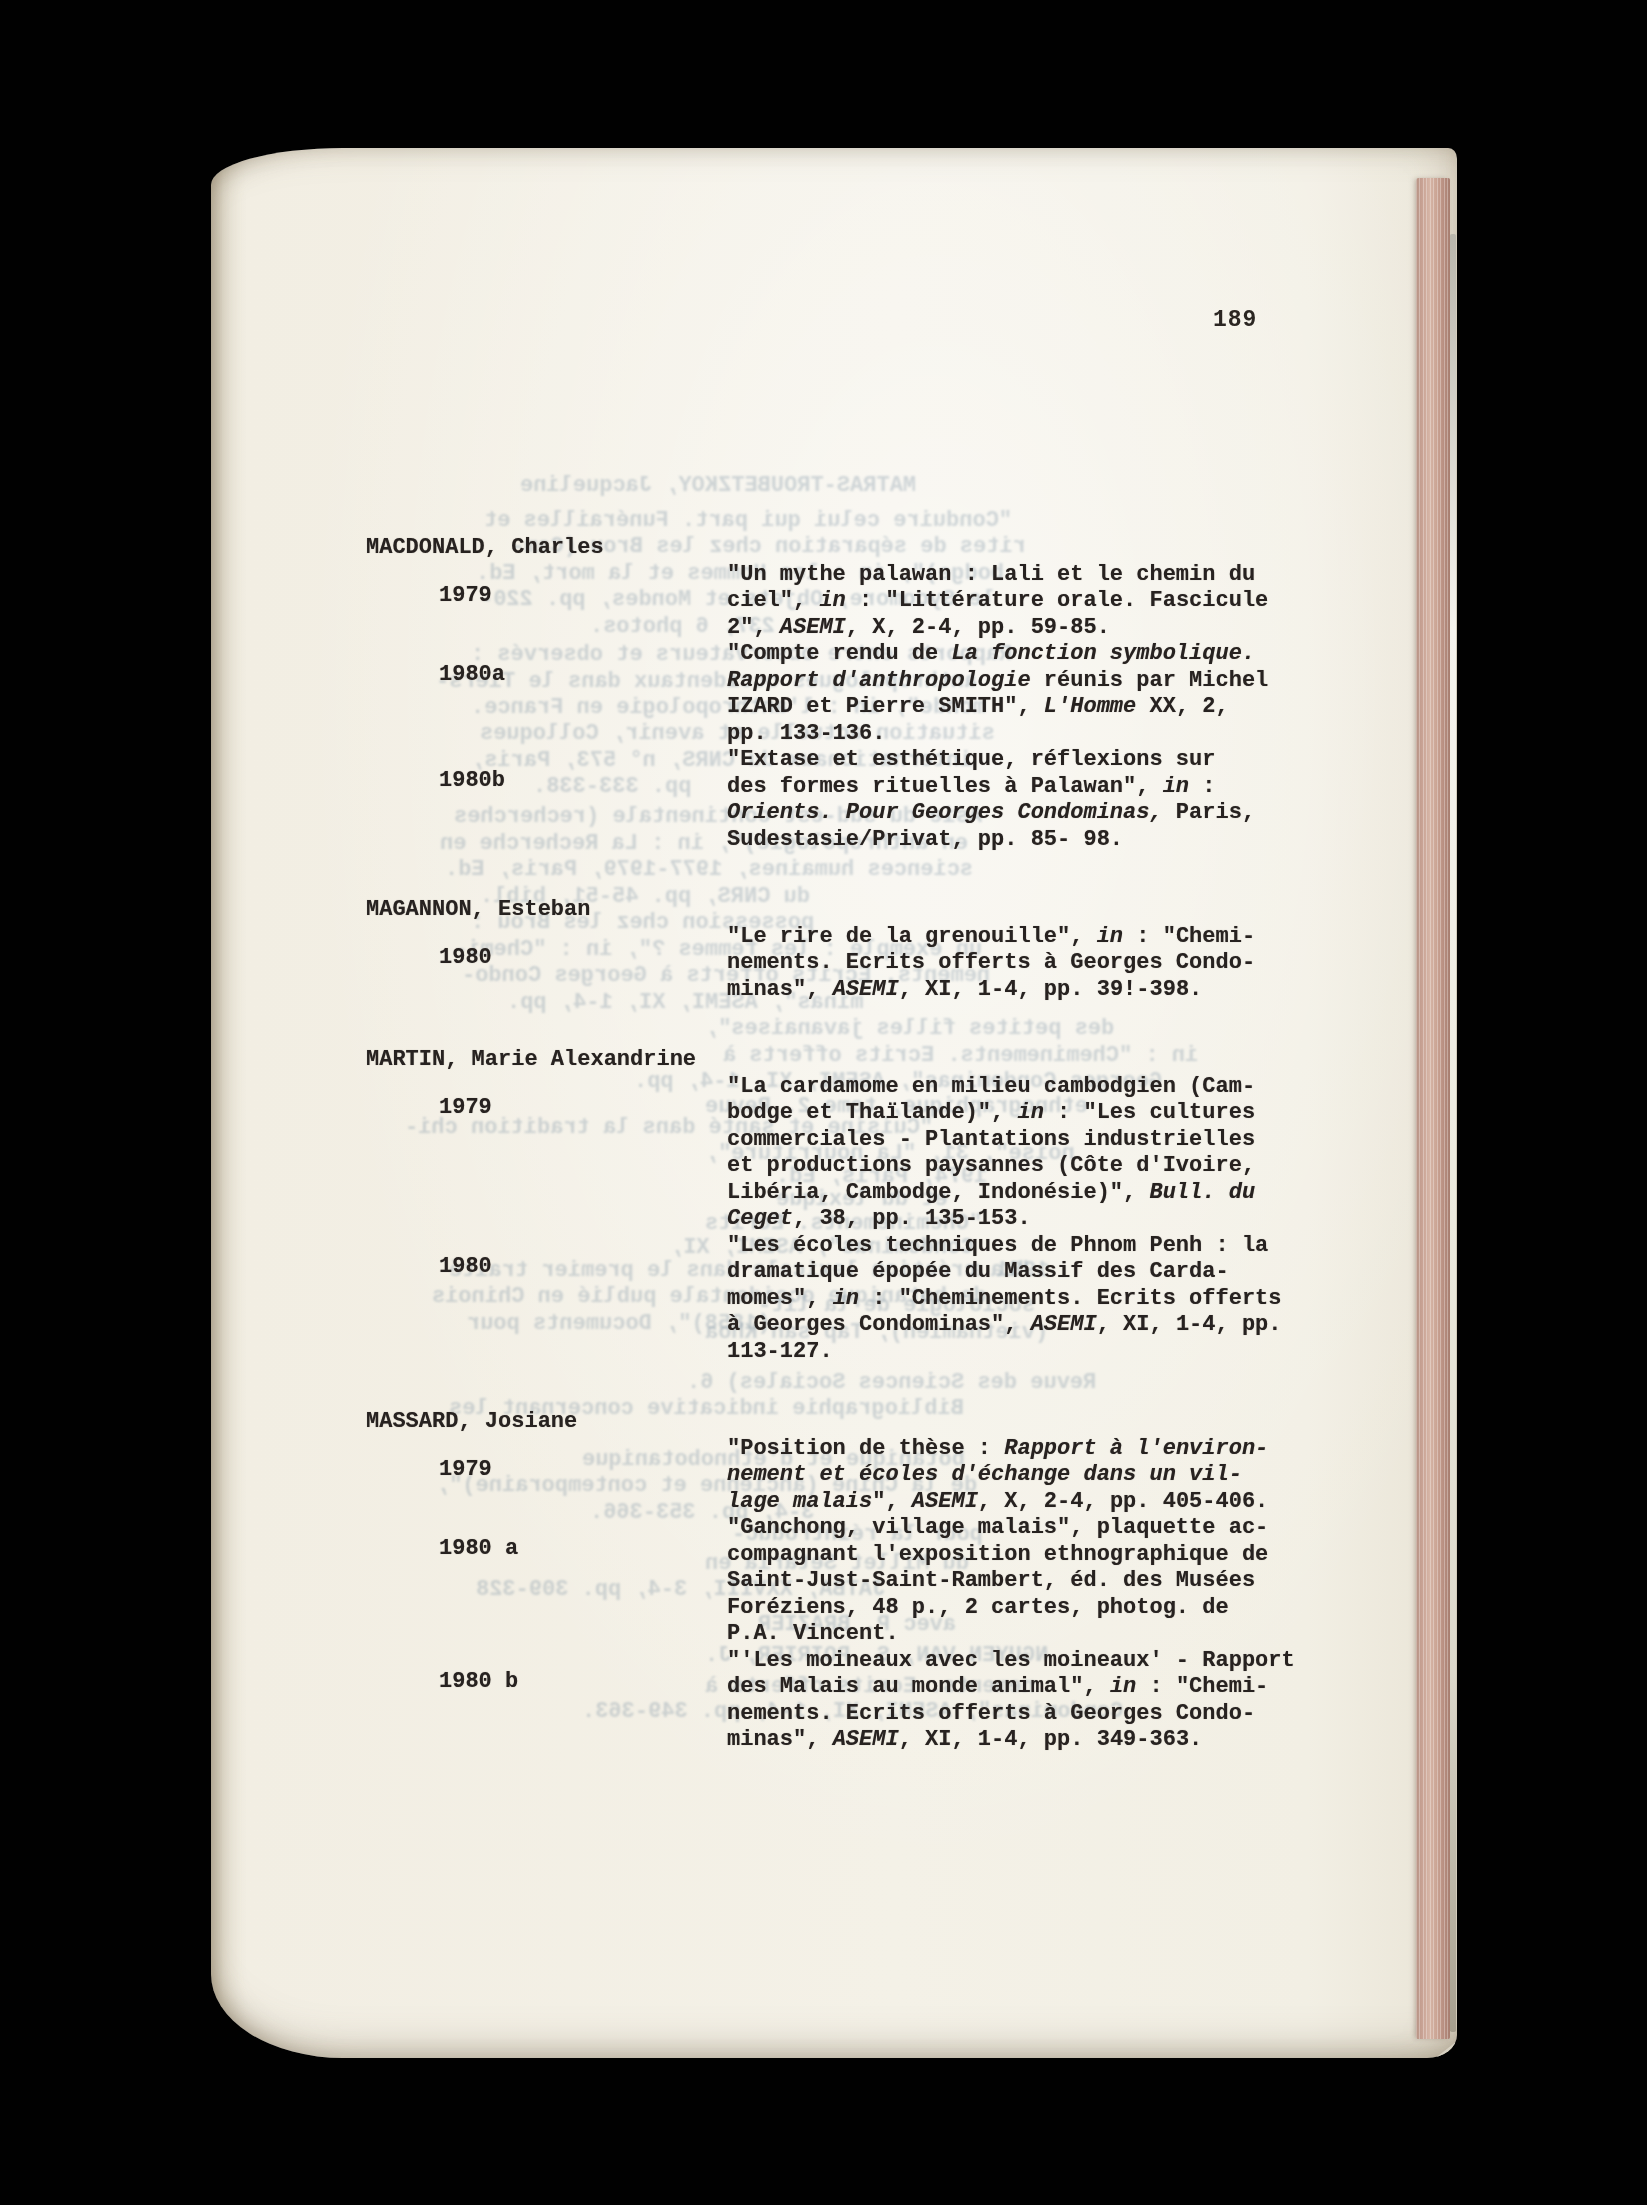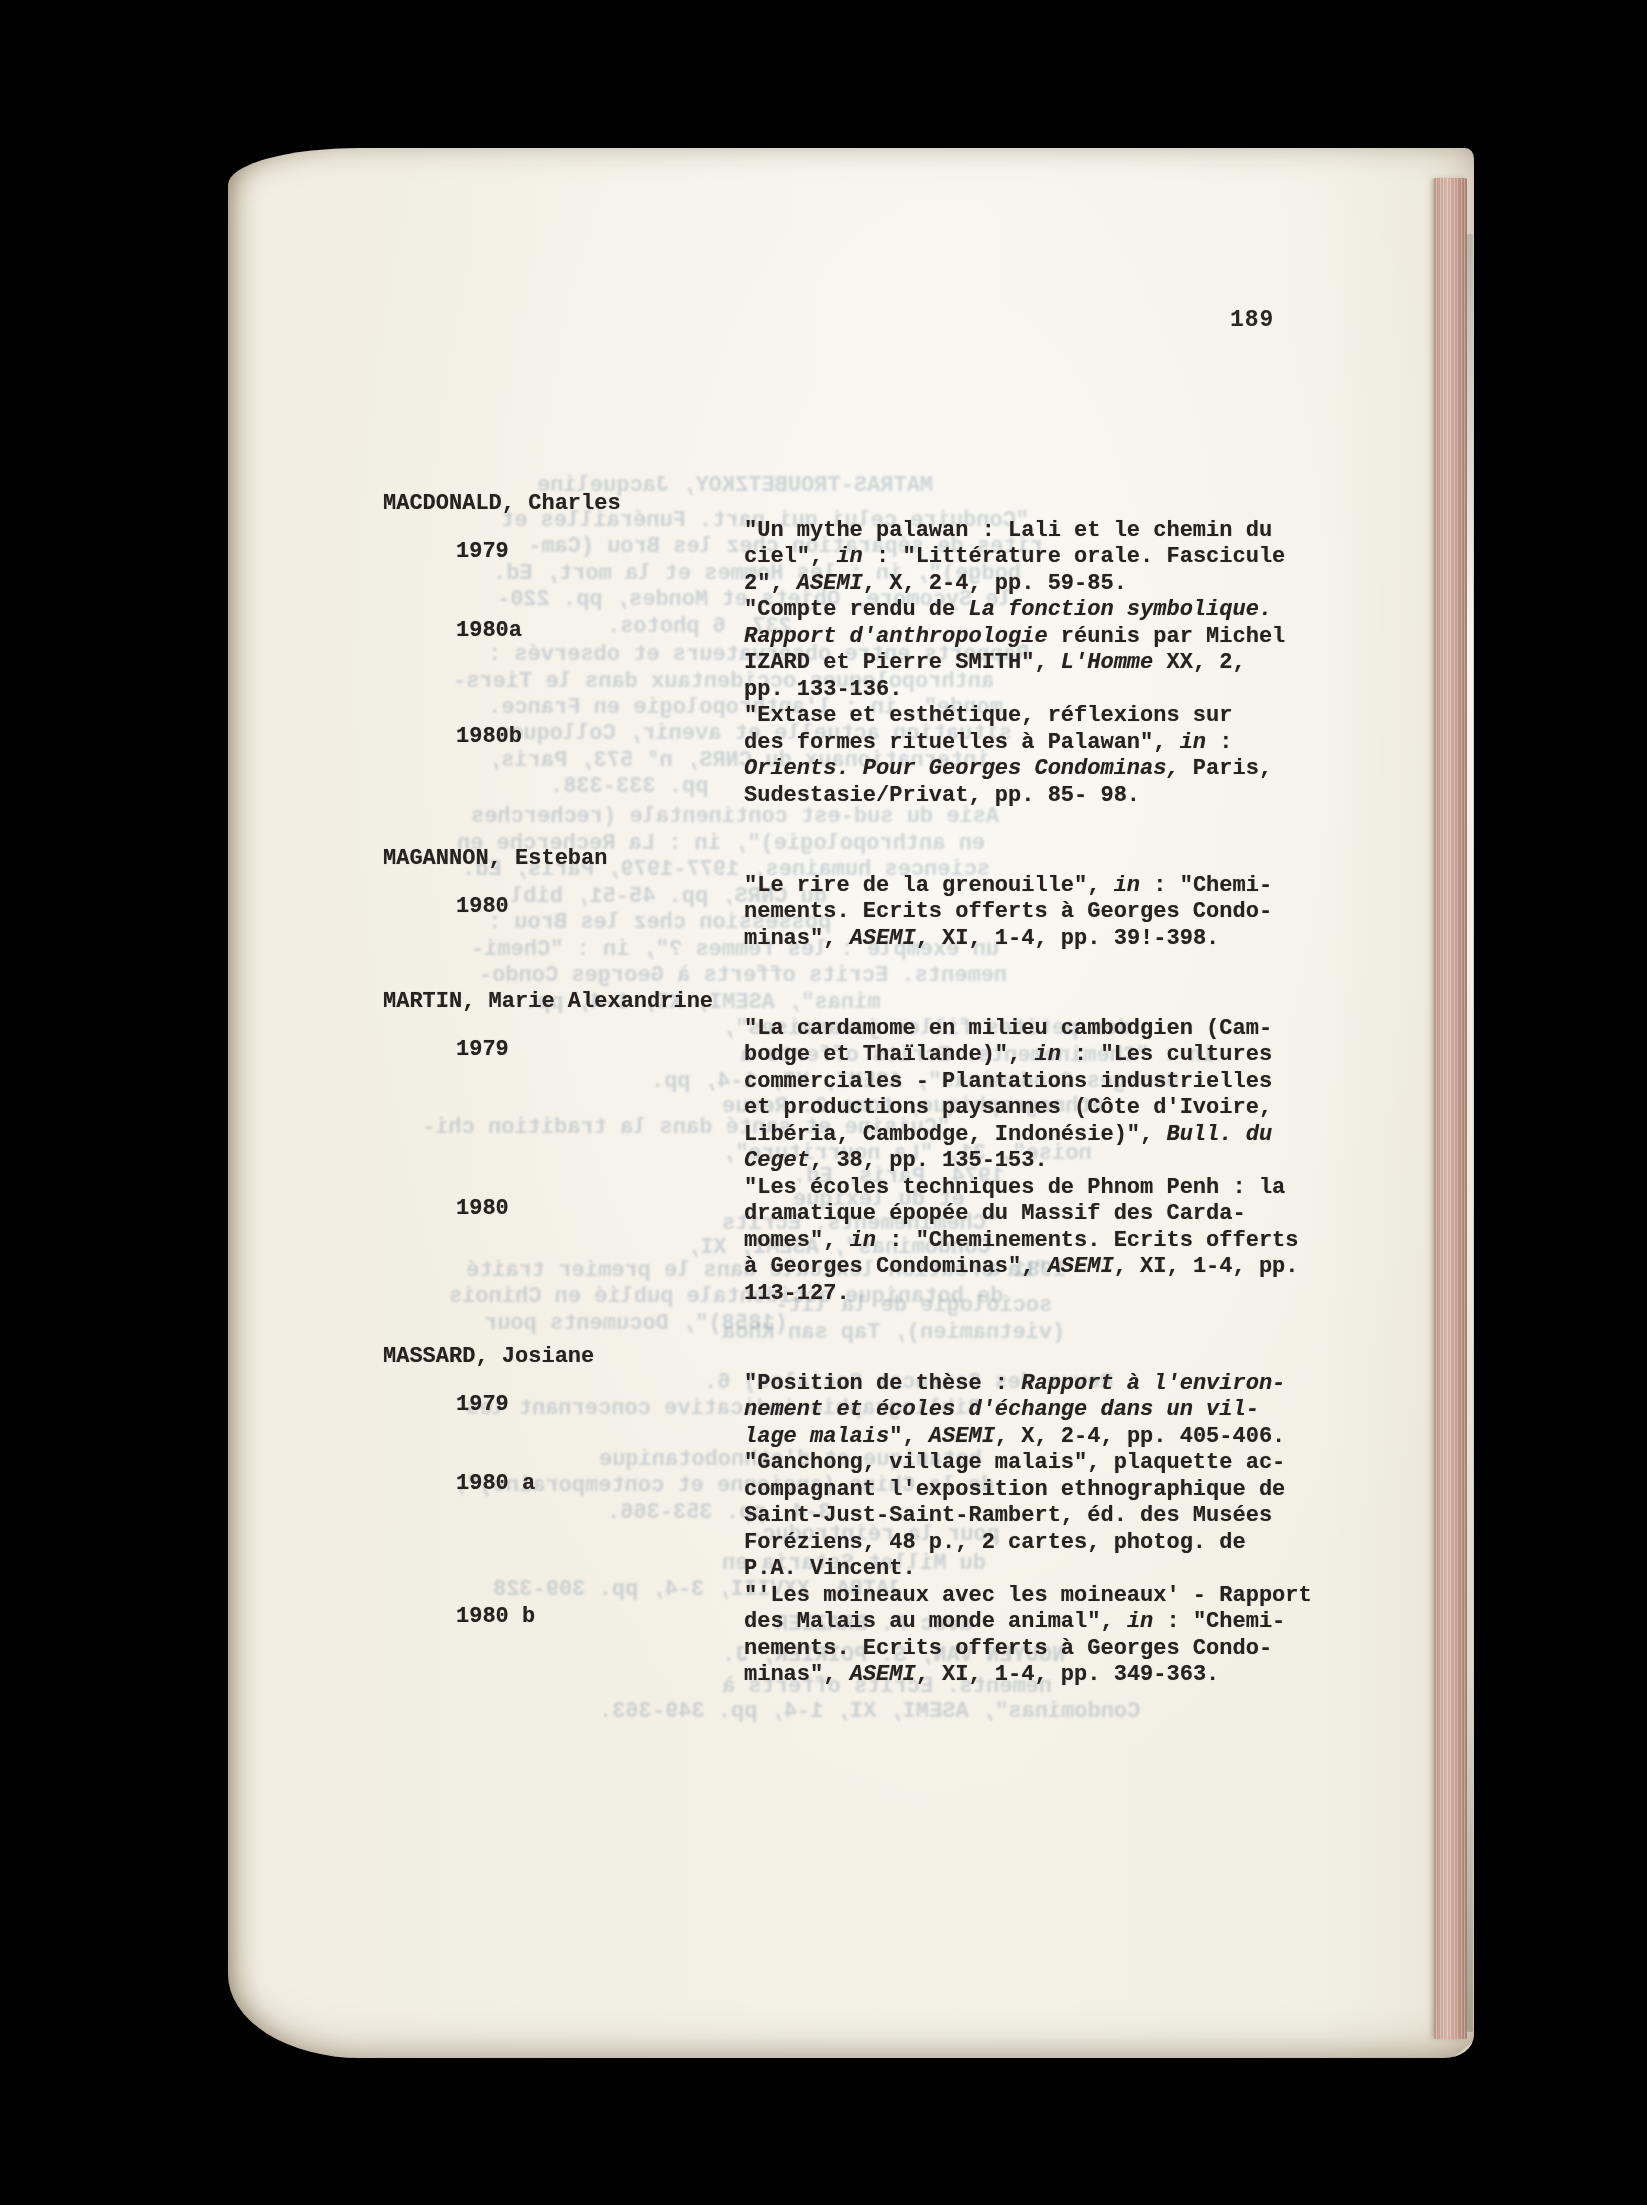--- a/index.html
+++ b/index.html
@@ -3,21 +3,21 @@
 <meta charset="utf-8">
 <style>
   html,body { margin:0; padding:0; background:#000; }
   .stage {
     position:relative; width:1648px; height:2206px;
     background:#010101; overflow:hidden;
     font-family:"Liberation Mono","DejaVu Sans Mono",monospace;
   }
   
   .page {
-    position:absolute; left:228px; top:148px; width:1246px; height:1910px;
+    position:absolute; left:211px; top:148px; width:1246px; height:1910px;
     background:
       radial-gradient(ellipse at 58% 28%, rgba(255,255,255,0.55), rgba(255,255,255,0) 62%),
       linear-gradient(90deg, #ddd6c4 0px, #ece7d9 12.4px, #f2eee3 35px, #f4f1e7 55%, #f2efe4 88%, #e9e4d6 100%),
       #f3f0e6;
     border-radius:132px 8.8px 30px 132px / 37px 10.6px 23px 84px;
     box-shadow:
       inset 17.6px 0 26.5px -14px rgba(110,95,70,0.55),
       inset -30px 0 49px -35px rgba(135,115,90,0.40),
       inset 0 -34px 42px -32px rgba(115,100,75,0.50),
       inset 0 23px 34px -26.5px rgba(140,125,100,0.35);
@@ -50,21 +50,21 @@
     position:absolute; left:1002px; top:159px;
     font-size:23px; font-weight:bold; color:#2b2622; letter-spacing:0.9px;
   }
   .bib {
     position:absolute; left:155px; top:343px; width:1041px;
     font-size:22px; line-height:26.5px; font-weight:bold; color:#272220;
     text-shadow:0 0 0.9px rgba(45,38,32,0.45);
     z-index:2;
   }
   .group + .group { margin-top:37px; }
-  .author { white-space:pre; }
+  .author { white-space:pre;margin-top:44px; }
   .item { display:flex; }
   .year { box-sizing:border-box; width:361px; padding-left:73px; flex-shrink:0; white-space:pre;margin-top:21px; }
   .txt { white-space:pre; }
   .it { font-style:italic;margin-top:20px; }
   
   .bleed {
     position:absolute; left:0; top:0; right:0; bottom:0; z-index:1; pointer-events:none;
   }
   .ghost {
     position:absolute; white-space:pre;

